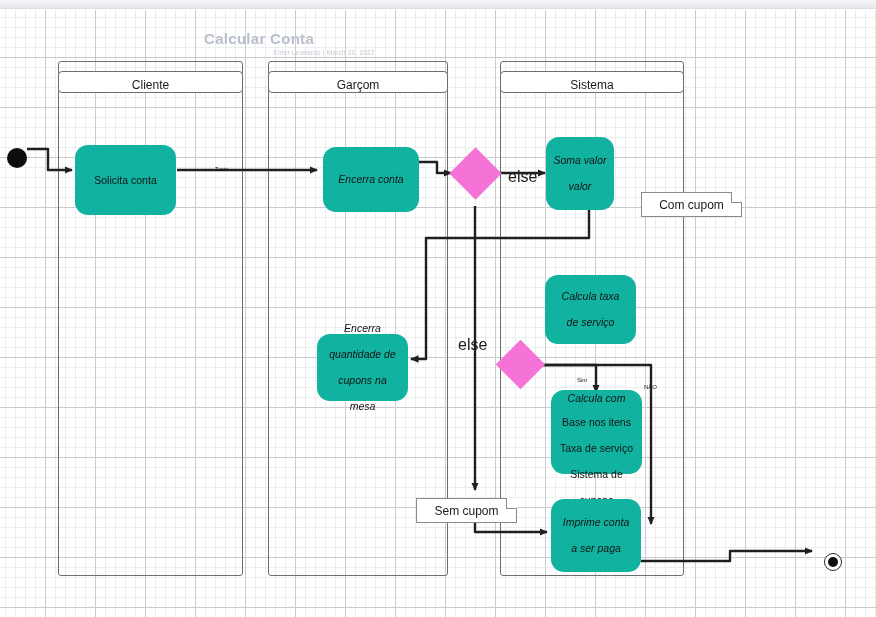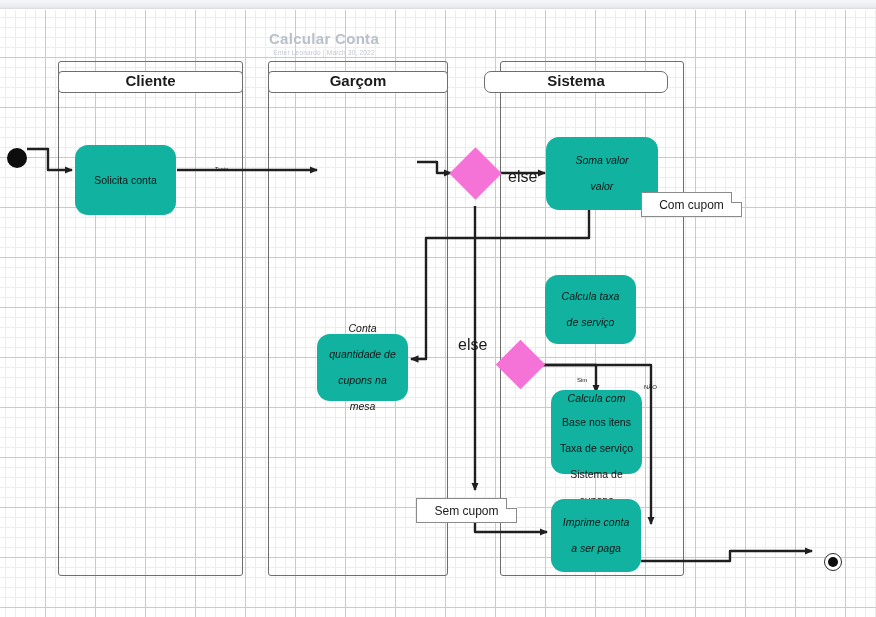--- a/index.html
+++ b/index.html
@@ -48,21 +48,21 @@
     background-position: -5px -3px, -5px -3px, -5px -3px, -5px -3px;
     overflow: hidden;
   }
 
   
   #title {
     position: absolute;
     left: 204px;
     top: 20px;
     width: 240px;
-    text-align: center;
+    text-align: left;
     font-size: 15px;
     font-weight: bold;
     color: #b9c0cc;
     letter-spacing: .3px;
   }
   #subtitle {
     position: absolute;
     left: 204px;
     top: 39px;
     width: 240px;
@@ -79,25 +79,25 @@
     border: 1px solid #6e6e6e;
     border-radius: 3px;
     background: transparent;
   }
   .lane-head {
     position: absolute;
     box-sizing: border-box;
     border: 1px solid #6e6e6e;
     border-radius: 4px;
     background: #ffffff;
-    font-size: 15px;
-    font-weight: bold;
+    font-size: 12px;
+    font-weight: normal;
     color: #1b1b1b;
     display: flex;
-    align-items: flex-start;
+    align-items: flex-end;
     justify-content: center;
   }
 
   
   .act {
     position: absolute;
     box-sizing: border-box;
     background: #12b2a0;
     border-radius: 13px;
     color: #141414;
@@ -212,21 +212,21 @@
     <div class="lane" style="left:58px; top:51px; width:185px; height:515px;"></div>
     <div class="lane" style="left:268px; top:51px; width:180px; height:515px;"></div>
     <div class="lane" style="left:500px; top:51px; width:184px; height:515px;"></div>
 
     <div class="lane-head" style="left:58px; top:61px; width:185px; height:22px;">
       <span>Cliente</span>
     </div>
     <div class="lane-head" style="left:268px; top:61px; width:180px; height:22px;">
       <span>Garçom</span>
     </div>
-    <div class="lane-head" style="left:484px; top:61px; width:184px; height:22px;border-radius:7px;">
+    <div class="lane-head" style="left:500px; top:61px; width:184px; height:22px;">
       <span>Sistema</span>
     </div>
 
     <svg id="edges" viewBox="0 0 876 607" width="876" height="607">
       <defs>
         <marker id="arw" markerWidth="9" markerHeight="9" refX="7.5" refY="4.5" orient="auto" markerUnits="userSpaceOnUse">
           <path d="M0,0.8 L8.5,4.5 L0,8.2 z" fill="#1f1f1f"></path>
         </marker>
       </defs>
       <g fill="none" stroke="#1f1f1f" stroke-width="2.4" stroke-linejoin="round" stroke-linecap="butt" marker-end="url(#arw)">
@@ -253,38 +253,41 @@
       </g>
     </svg>
 
     <div class="start-node" style="left:7px; top:138px;"></div>
     <div class="end-node" style="left:824px; top:543px;"></div>
 
     <div class="act" style="left:75px; top:135px; width:101px; height:70px; font-style:normal;">
       <span>Solicita conta</span>
     </div>
 
-
-    <div class="act" style="left:546px; top:127px; width:112px; height:73px;justify-content:center;">
+    <div class="act" style="left:323px; top:137px; width:96px; height:65px;">
+      <span>Encerra conta</span>
+    </div>
+
+    <div class="act" style="left:546px; top:127px; width:68px; height:73px;justify-content:center;">
       <span>
         <span>Soma valor</span><br>
         <span>valor</span>
       </span>
     </div>
 
     <div class="act" style="left:545px; top:265px; width:91px; height:69px;">
       <span>
         <span>Calcula taxa</span><br>
         <span>de serviço</span>
       </span>
     </div>
 
     <div class="act" style="left:317px; top:324px; width:91px; height:67px;">
       <span>
-        <span>Conta</span><br>
+        <span>Encerra</span><br>
         <span>quantidade de</span><br>
         <span>cupons na</span><br>
         <span>mesa</span>
       </span>
     </div>
 
     <div class="act" style="left:551px; top:380px; width:91px; height:84px; align-items:flex-start; ">
       <span>
         <span>Calcula com</span>
       </span>

